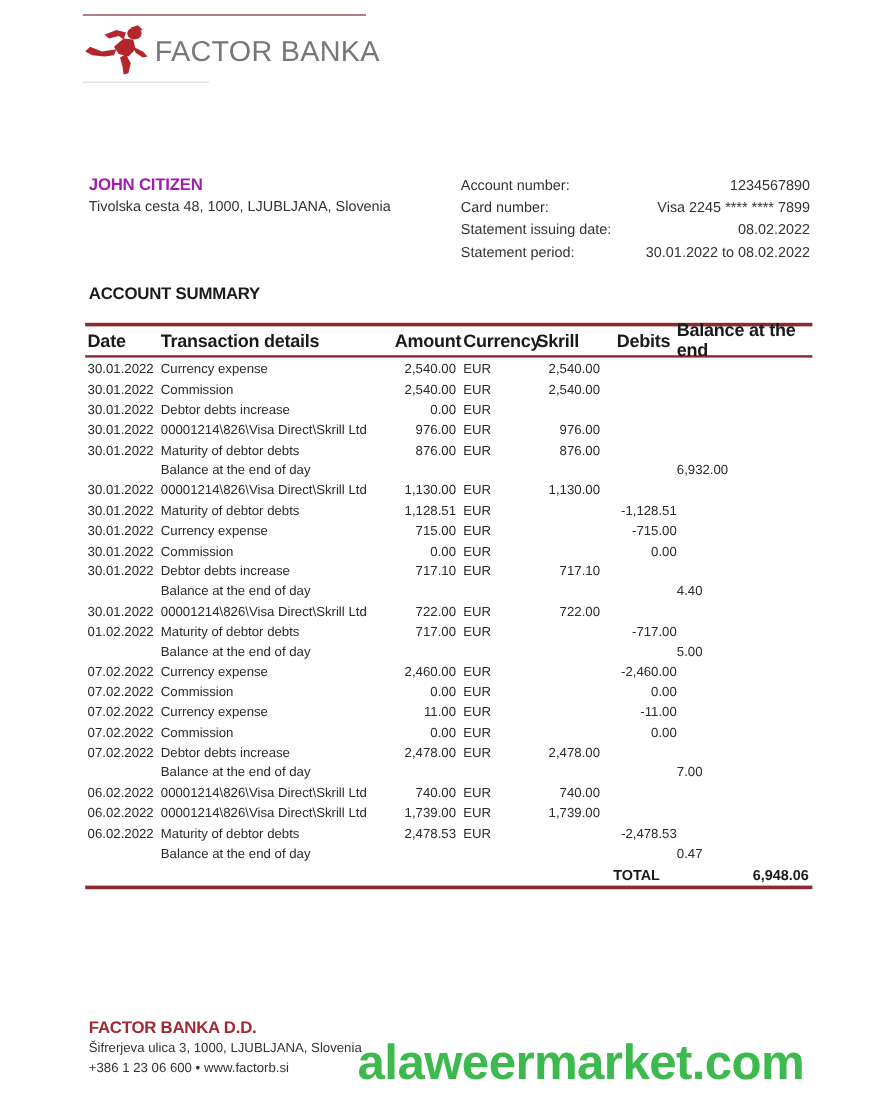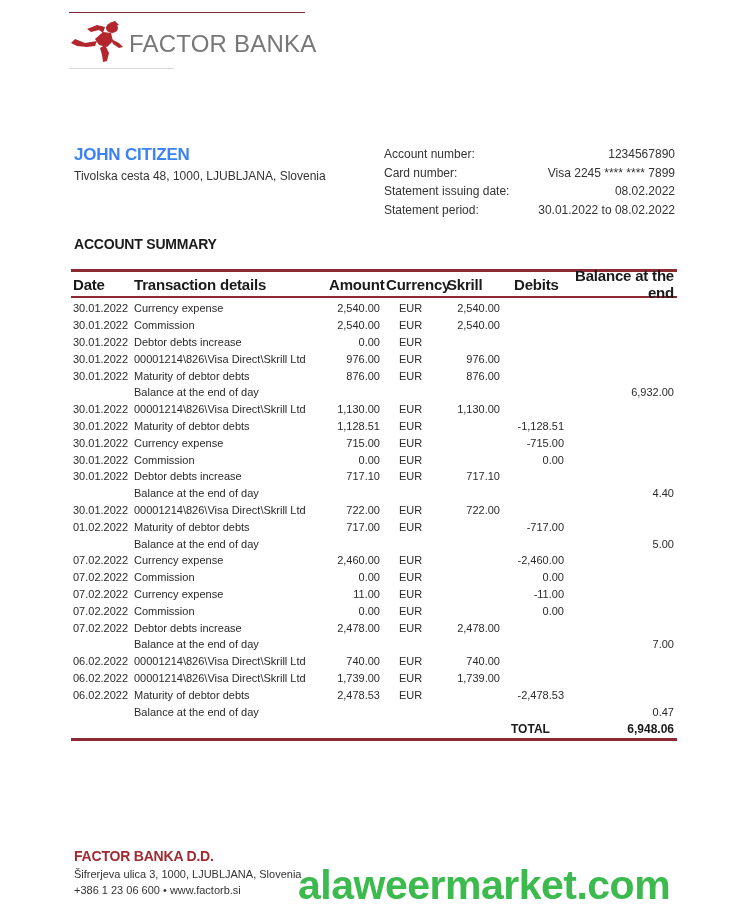--- a/index.html
+++ b/index.html
@@ -6,40 +6,40 @@
     html, body { width: 732px; height: 921px; background: #ffffff; overflow: hidden; }
     body { position: relative; font-family: "DejaVu Sans Condensed", "Liberation Sans", sans-serif; color: #222; }
 
     .logo-wrap { position: absolute; left: 69px; top: 12px; width: 236px; height: 58px; }
     .logo-topline { position: absolute; left: 0; top: 0; width: 236px; height: 1px; background: #7a2a2e; }
     .logo-bottomline { position: absolute; left: 0; top: 56px; width: 105px; height: 1px; background: #d8d8d8; }
     .logo-icon { position: absolute; left: 0; top: 7px; width: 58px; height: 44px; }
     .logo-text { position: absolute; left: 60px; top: 18px; font-family: "Liberation Sans", sans-serif; font-size: 24px; color: #777; letter-spacing: 0.2px; white-space: nowrap; }
 
     .customer { position: absolute; left: 74px; top: 145px; }
-    .customer-name { font-family: "Liberation Sans", sans-serif; font-weight: bold; font-size: 17px; color: #3b82f6; letter-spacing: -0.2px; }
+    .customer-name { font-family: "Liberation Sans", sans-serif; font-weight: bold; font-size: 14px; color: #a21caf; letter-spacing: -0.2px; }
     .customer-address { font-family: "Liberation Sans", sans-serif; font-size: 12px; color: #333; margin-top: 4px; }
 
     .info { position: absolute; left: 384px; top: 147px; width: 291px; }
     .info-row { display: flex; justify-content: space-between; height: 18.7px; font-family: "Liberation Sans", sans-serif; font-size: 12px; color: #333; }
 
     .summary-title { position: absolute; left: 74px; top: 236px; font-family: "Liberation Sans", sans-serif; font-weight: bold; font-size: 14px; color: #1a1a1a; letter-spacing: -0.2px; }
 
     .table-wrap { position: absolute; left: 71px; top: 269px; width: 606px; }
     .rule-thick { height: 3px; background: #8b2a33; }
     .rule-mid { height: 2px; background: #8b2a33; }
     .thead { display: flex; height: 24px; align-items: center; font-family: "Liberation Sans", sans-serif; font-weight: bold; font-size: 15px; color: #1a1a1a; letter-spacing: -0.2px; }
     .row { display: flex; height: 16.8px; align-items: center; font-family: "Liberation Sans", sans-serif; font-size: 11px; color: #2a2a2a; }
     .c-date { width: 63px; padding-left: 2px; }
     .c-det { width: 195px; }
     .c-amt { width: 51px; text-align: right; }
-    .c-cur { width: 55px; text-align: center; padding-left: 6px; }
+    .c-cur { width: 55px; padding-left: 6px; }
     .c-cred { width: 65px; text-align: right; }
     .c-deb { width: 64px; text-align: right; }
-    .c-bal { width: 113px; text-align: right; padding-right: 3px; }
+    .c-bal { width: 113px; text-align: left; padding-right: 3px; }
     .thead .c-cur { text-align: center; }
     .thead .c-deb { text-align: left; padding-left: 14px; }
     .thead .c-cred { text-align: left; padding-left: 12px; }
     .tbody { padding-top: 2px; }
     .total-row { display: flex; height: 18px; align-items: center; font-family: "Liberation Sans", sans-serif; font-weight: bold; font-size: 12px; color: #1a1a1a; }
     .total-label { margin-left: 440px; width: 60px; }
     .total-value { flex: 1; text-align: right; padding-right: 3px; }
 
     .footer { position: absolute; left: 74px; top: 848px; }
     .footer-name { font-family: "Liberation Sans", sans-serif; font-weight: bold; font-size: 14px; color: #a12a30; letter-spacing: -0.2px; }

